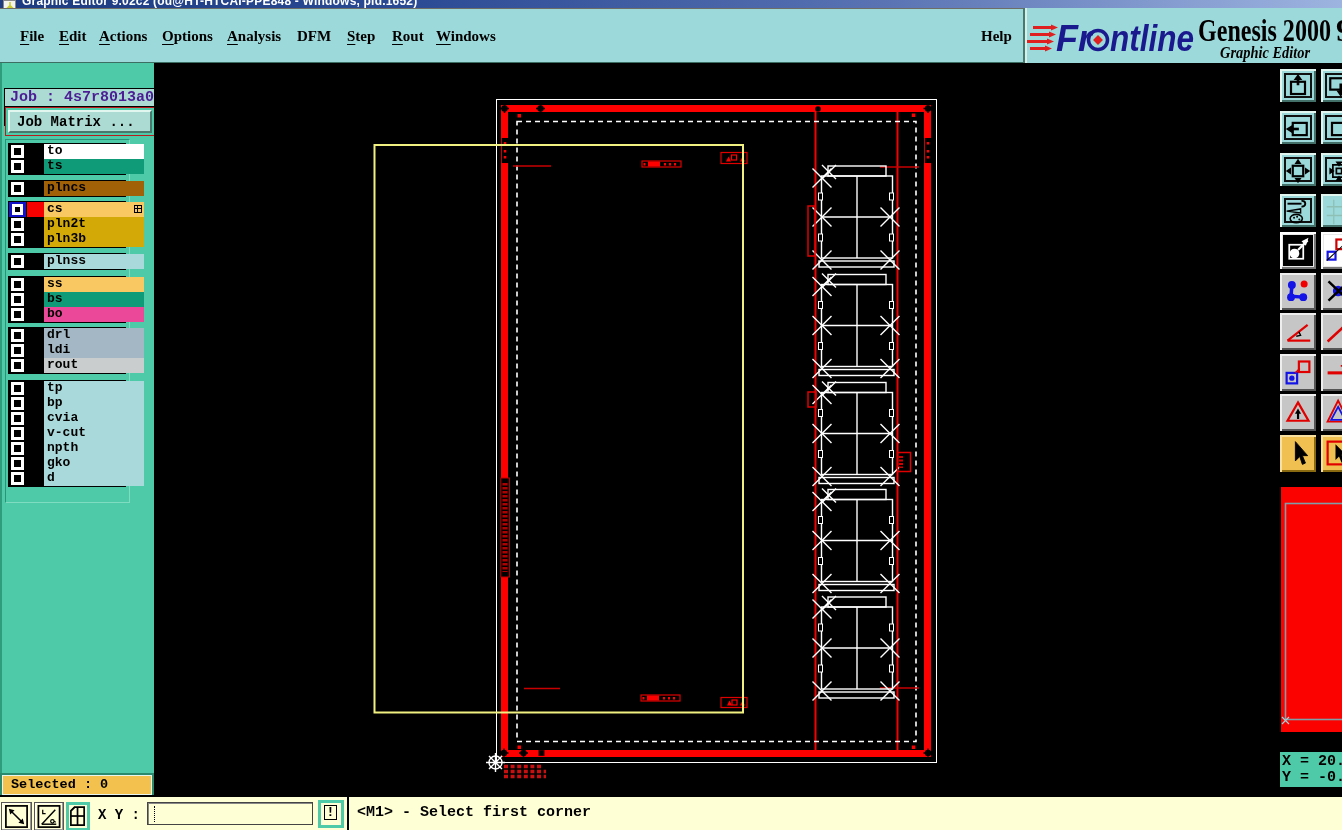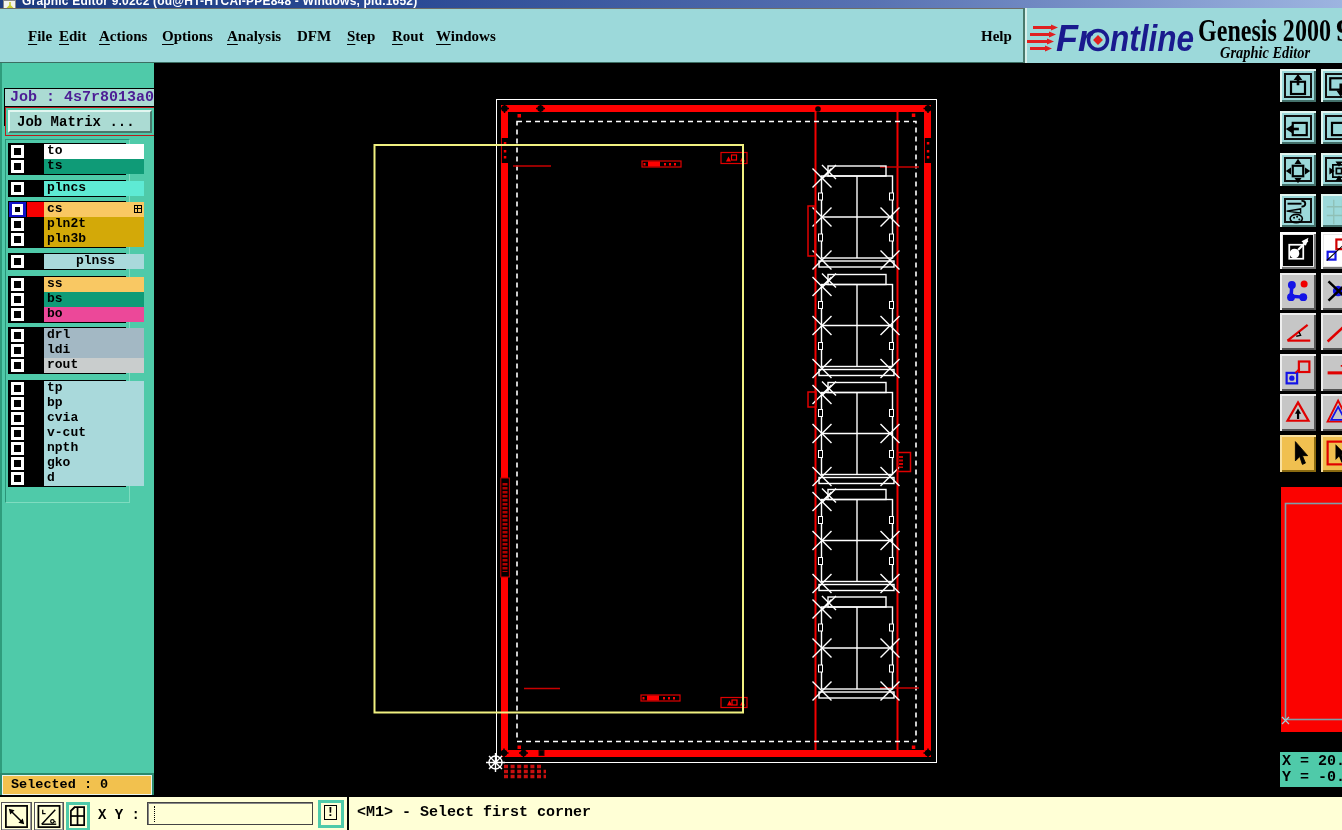--- a/index.html
+++ b/index.html
@@ -41,21 +41,21 @@
 #navigator{left:1281px;top:487px;width:61px;height:245px;background:#fb0200;}
 #xybox{left:1280px;top:752px;width:62px;height:35px;background:#4fcaa9;font-family:"Liberation Mono",monospace;font-weight:bold;font-size:15px;line-height:16px;color:#000;padding:2px 0 0 2px;white-space:pre;text-align:center;}
 </style>
 </head>
 <body>
 <div id="titlebar" class="abs">
   <div class="ticon"></div>
   <div class="ttext">Graphic Editor 9.02c2 (ou@HT-HTCAI-PPE848 - Windows, pid.1652)</div>
 </div>
 <div id="menubar" class="abs">
-  <span class="mitem serif" style="left:28px;"><u>F</u>ile</span>
+  <span class="mitem serif" style="left:20px;"><u>F</u>ile</span>
   <span class="mitem serif" style="left:59px;"><u>E</u>dit</span>
   <span class="mitem serif" style="left:99px;"><u>A</u>ctions</span>
   <span class="mitem serif" style="left:162px;"><u>O</u>ptions</span>
   <span class="mitem serif" style="left:227px;"><u>A</u>nalysis</span>
   <span class="mitem serif" style="left:297px;">DFM</span>
   <span class="mitem serif" style="left:347px;"><u>S</u>tep</span>
   <span class="mitem serif" style="left:392px;"><u>R</u>out</span>
   <span class="mitem serif" style="left:436px;"><u>W</u>indows</span>
   <span class="mitem serif" style="left:981px;">Help</span>
 </div>
@@ -93,21 +93,21 @@
         <div class="lab" style="background:#ffffff;">to</div>
       </div>
 <div class="lrow">
         <div class="cb"></div>
         <div class="lab" style="background:#0f9b77;">ts</div>
       </div>
 </div>
 <div class="lgroup" style="top:117px;">
 <div class="lrow">
         <div class="cb"></div>
-        <div class="lab" style="background:#5eead4;">plncs</div>
+        <div class="lab" style="background:#a16207;">plncs</div>
       </div>
 </div>
 <div class="lgroup" style="top:138px;">
 <div class="lrow">
         <div class="cb" style="left:0;top:0;width:17px;height:15px;background:#1212c8;">
           <span style="position:absolute;left:3px;top:2px;width:11px;height:11px;background:#fff;"></span>
           <span style="position:absolute;left:6px;top:5px;width:5px;height:5px;background:#000;"></span>
         </div>
         <div style="position:absolute;left:18px;top:0;width:17px;height:15px;background:#f60000;"></div>
         <div class="lab" style="background:#f9c863;">cs<span style="position:absolute;right:2px;top:3px;width:8px;height:8px;border:1px solid #000;background:#f9c863;">
@@ -120,21 +120,21 @@
         <div class="lab" style="background:#d3a908;">pln2t</div>
       </div>
 <div class="lrow">
         <div class="cb"></div>
         <div class="lab" style="background:#d3a908;">pln3b</div>
       </div>
 </div>
 <div class="lgroup" style="top:190px;">
 <div class="lrow">
         <div class="cb"></div>
-        <div class="lab" style="background:#a9d9db;text-align:center;">plnss</div>
+        <div class="lab" style="background:#a9d9db;">plnss</div>
       </div>
 </div>
 <div class="lgroup" style="top:213px;">
 <div class="lrow">
         <div class="cb"></div>
         <div class="lab" style="background:#f9c863;">ss</div>
       </div>
 <div class="lrow">
         <div class="cb"></div>
         <div class="lab" style="background:#0f9b77;">bs</div>

